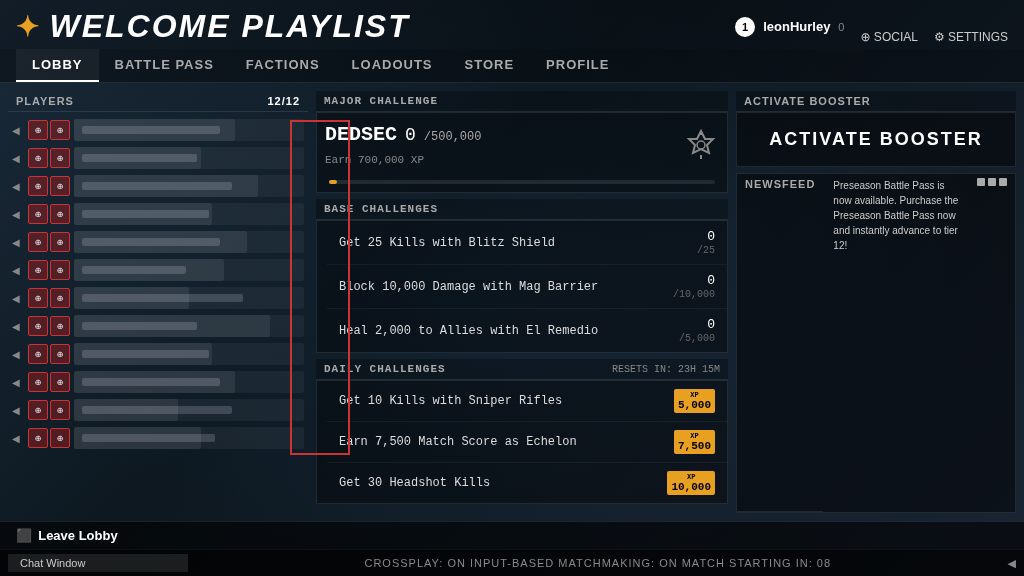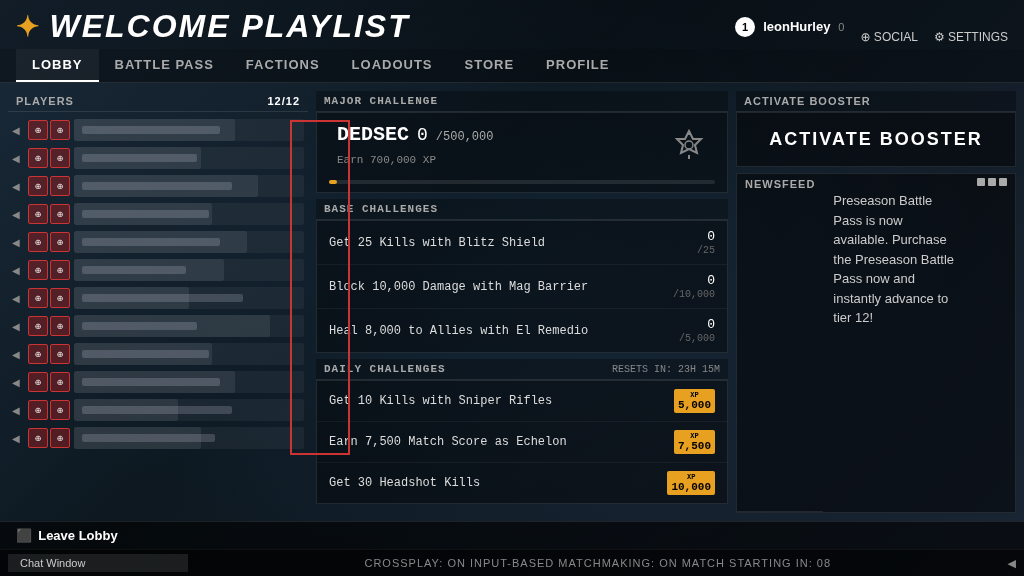--- a/index.html
+++ b/index.html
@@ -246,21 +246,21 @@
       border-bottom: 1px solid rgba(255,255,255,0.1);
       background: rgba(0,0,0,0.3);
     }
 
     
     .major-challenge-box {
       background: rgba(0,0,0,0.4);
       border: 1px solid rgba(255,255,255,0.1);
     }
     .major-challenge-inner {
-      padding: 10px 20px;
+      padding: 10px 8px;
       display: flex;
       align-items: center;
       gap: 13px;
     }
     .challenge-name-big {
       font-size: 20px;
       font-weight: 900;
       color: #fff;
       text-transform: uppercase;
     }
@@ -288,20 +288,21 @@
     .faction-icon svg {
       width: 32px;
       height: 32px;
       fill: #888;
     }
 
     
     .challenges-list {
       background: rgba(0,0,0,0.4);
       border: 1px solid rgba(255,255,255,0.1);
+      padding-left: 10px;
     }
     .challenge-row {
       display: flex;
       align-items: center;
       padding: 8px 12px;
       border-bottom: 1px solid rgba(255,255,255,0.05);
       gap: 8px;
     }
     .challenge-row:last-child { border-bottom: none; }
     .challenge-text {
@@ -451,22 +452,22 @@
       position: absolute;
       right: 20px;
       top: 5px;
       width: 55px;
       height: 115px;
       background: linear-gradient(180deg, #c0a030 0%, #806020 25%, #202830 55%, #101820 100%);
       clip-path: polygon(35% 0%, 65% 0%, 78% 20%, 82% 52%, 72% 100%, 28% 100%, 18% 52%, 22% 20%);
       opacity: 0.85;
     }
     .newsfeed-text {
-      padding: 17px 10px;
-      font-size: 13px;
+      padding: 4px 10px;
+      font-size: 10px;
       color: #ccc;
       line-height: 1.5;
       flex: 1;
     }
     .newsfeed-dots {
       display: flex;
       justify-content: flex-end;
       padding: 4px 8px;
       gap: 3px;
     }
@@ -760,21 +761,21 @@
             </div>
           </div>
           <div class="challenge-row">
             <span class="challenge-text">Block 10,000 Damage with Mag Barrier</span>
             <div class="challenge-score">
               <span class="val">0</span><br>
               <span class="denom">/10,000</span>
             </div>
           </div>
           <div class="challenge-row">
-            <span class="challenge-text">Heal 8,000 to Allies with El Remedio</span>
+            <span class="challenge-text">Heal 2,000 to Allies with El Remedio</span>
             <div class="challenge-score">
               <span class="val">0</span><br>
               <span class="denom">/5,000</span>
             </div>
           </div>
         </div>
       </div>
 
       <div class="panel-section">
         <div class="daily-header">

